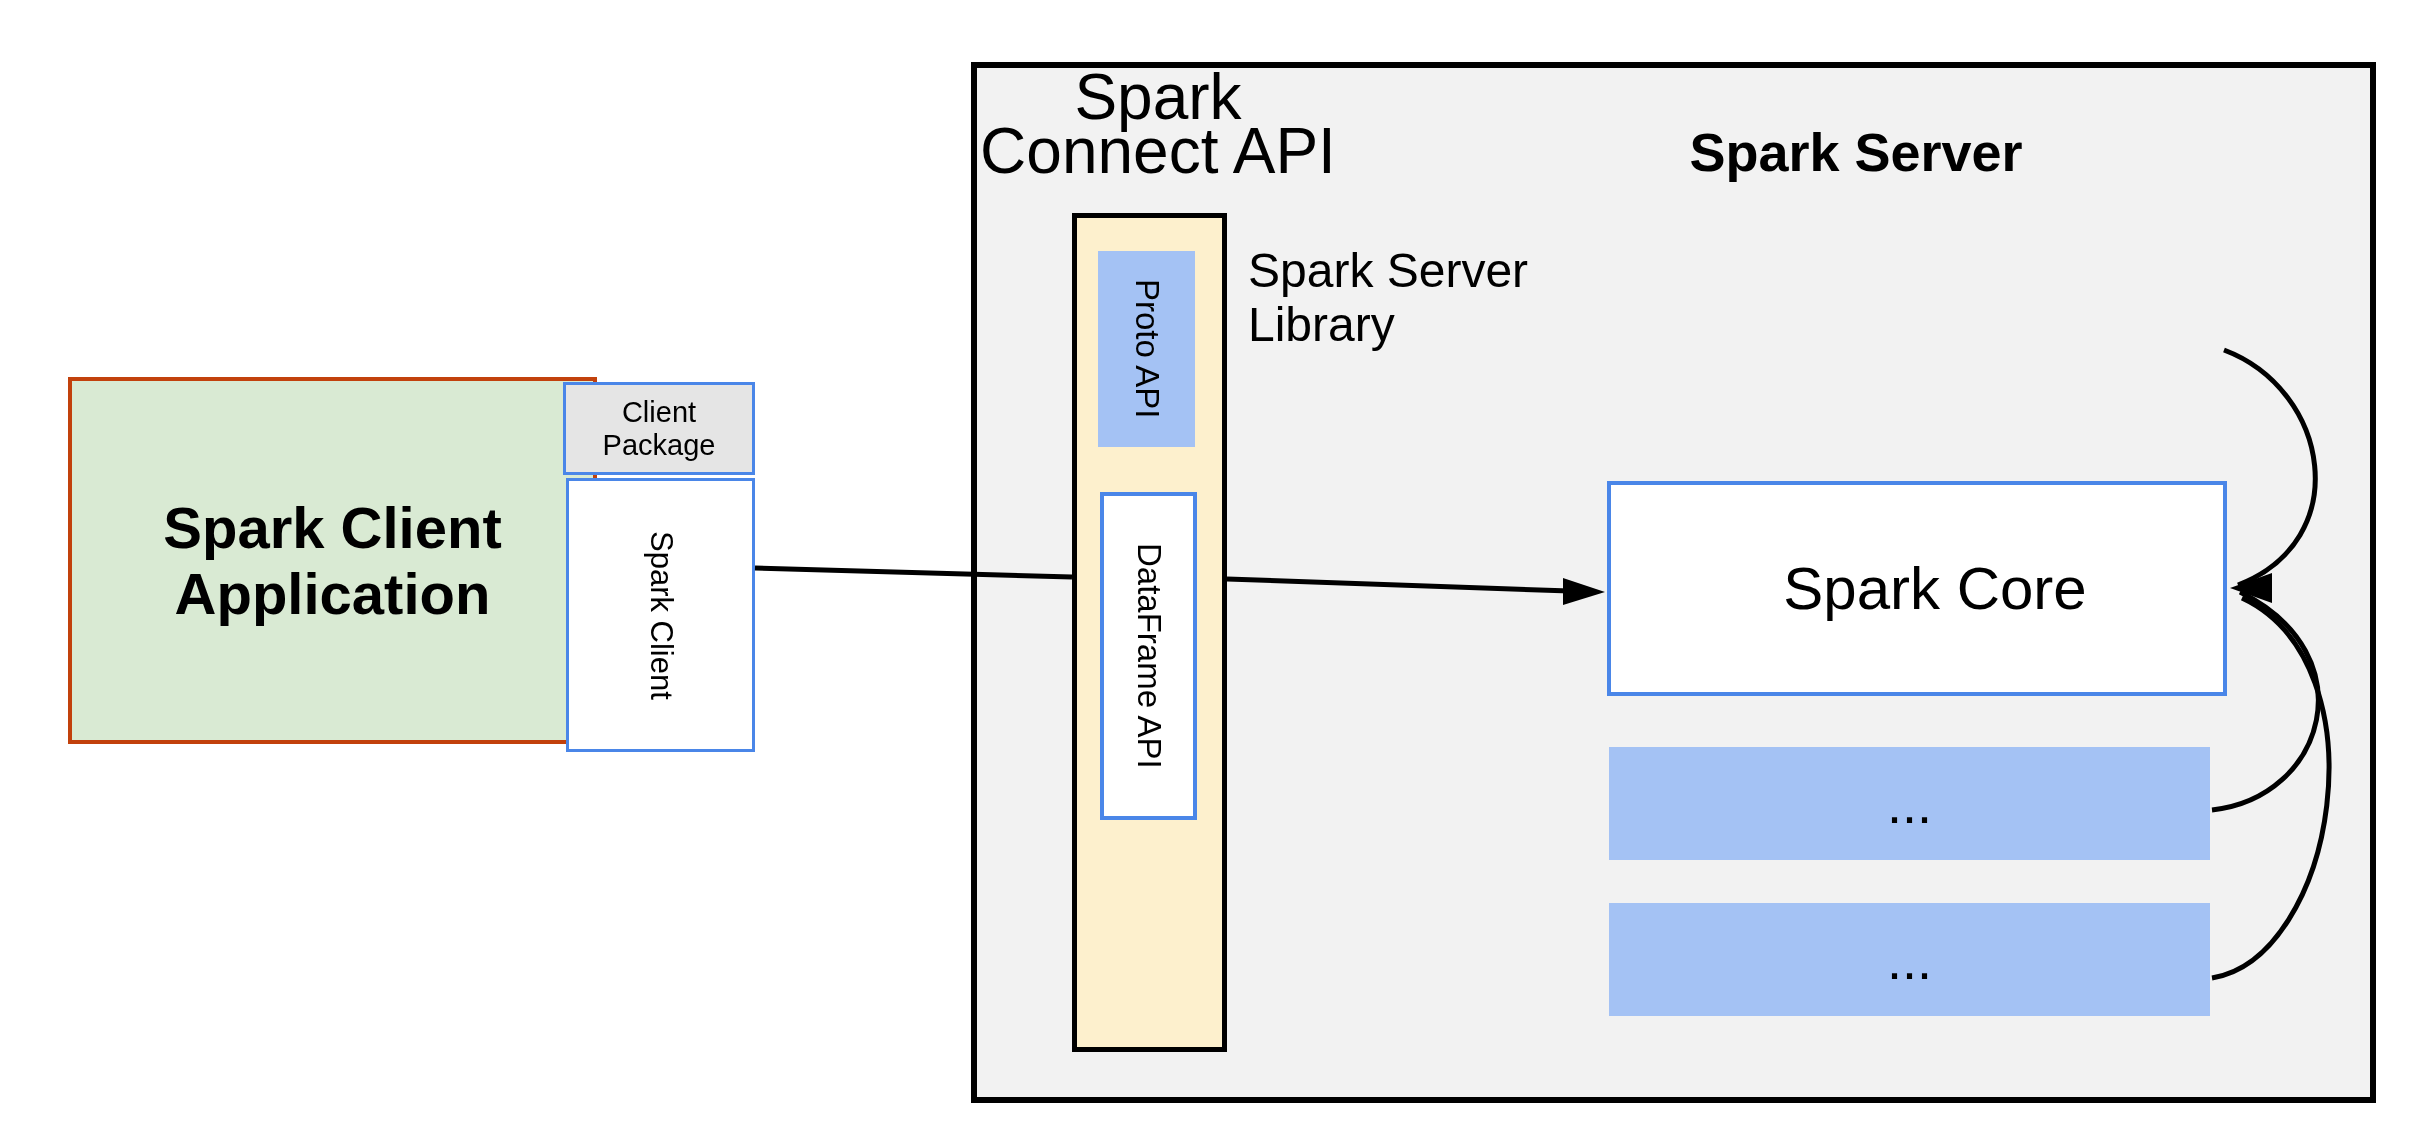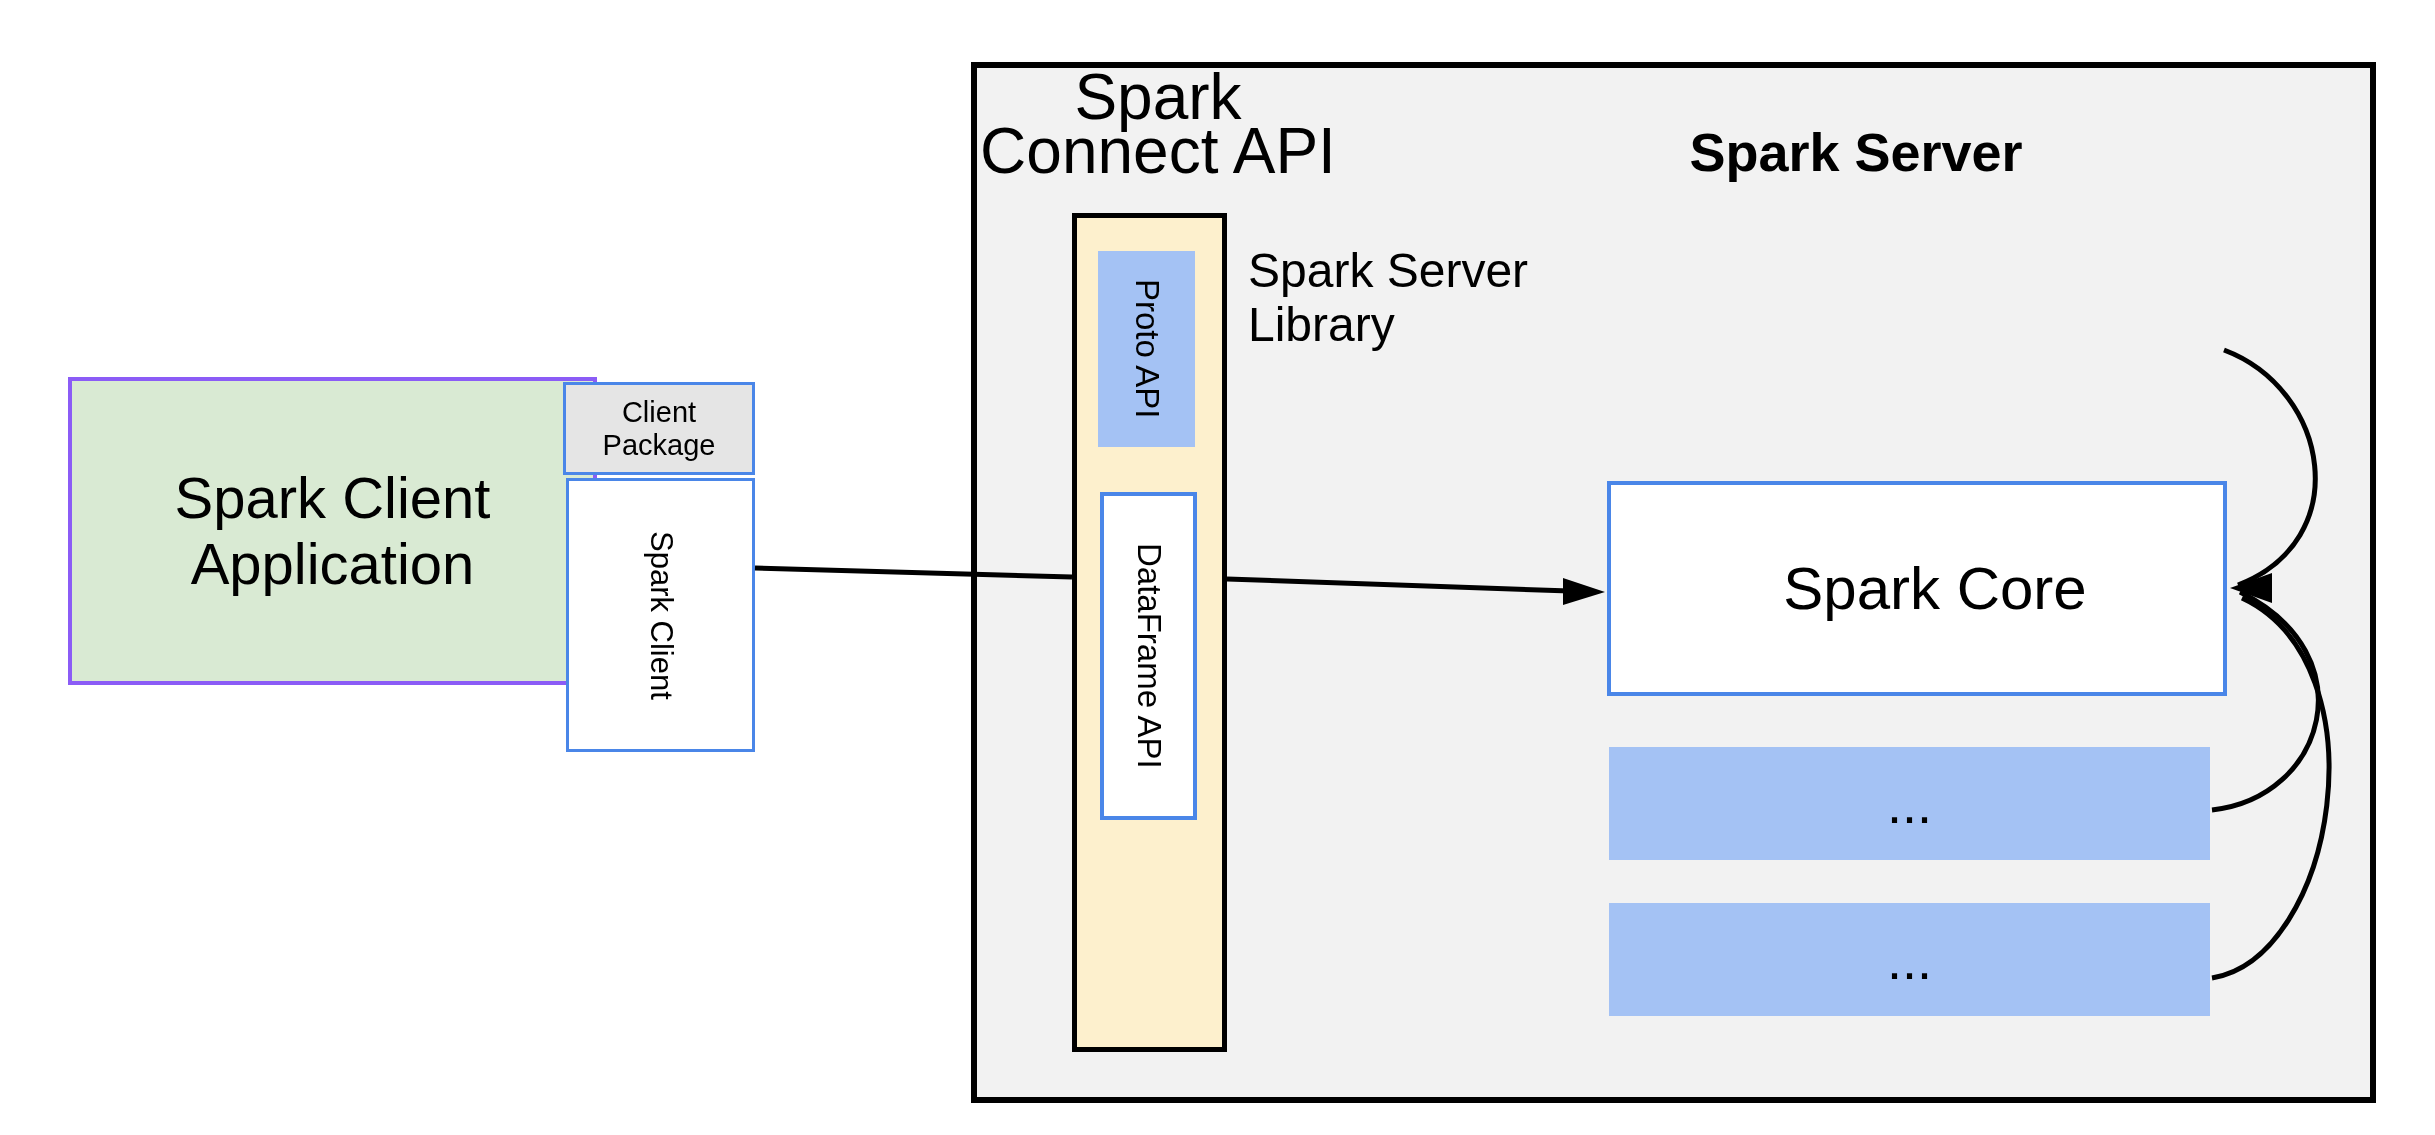--- a/index.html
+++ b/index.html
@@ -20,27 +20,28 @@
 
   
   .server-panel {
     left: 971px; top: 62px; width: 1405px; height: 1041px;
     background: #f2f2f2;
     border: 6px solid #000000;
   }
 
   
   .client-app {
-    left: 68px; top: 377px; width: 529px; height: 308px;
+    left: 68px; top: 377px; width: 529px; height: 367px;
     background: #d9ead3;
-    border: 4px solid #8b5cf6;
+    border: 4px solid #c2410c;
     display: flex; align-items: center; justify-content: center;
     text-align: center;
     font-size: 58px; line-height: 66px;
     z-index: 2;
+    font-weight: bold;
   }
 
   
   .client-package {
     left: 563px; top: 382px; width: 192px; height: 93px;
     background: #e5e5e5;
     border: 3px solid #4a86e8;
     display: flex; align-items: center; justify-content: center;
     text-align: center;
     font-size: 29px; line-height: 33px;

